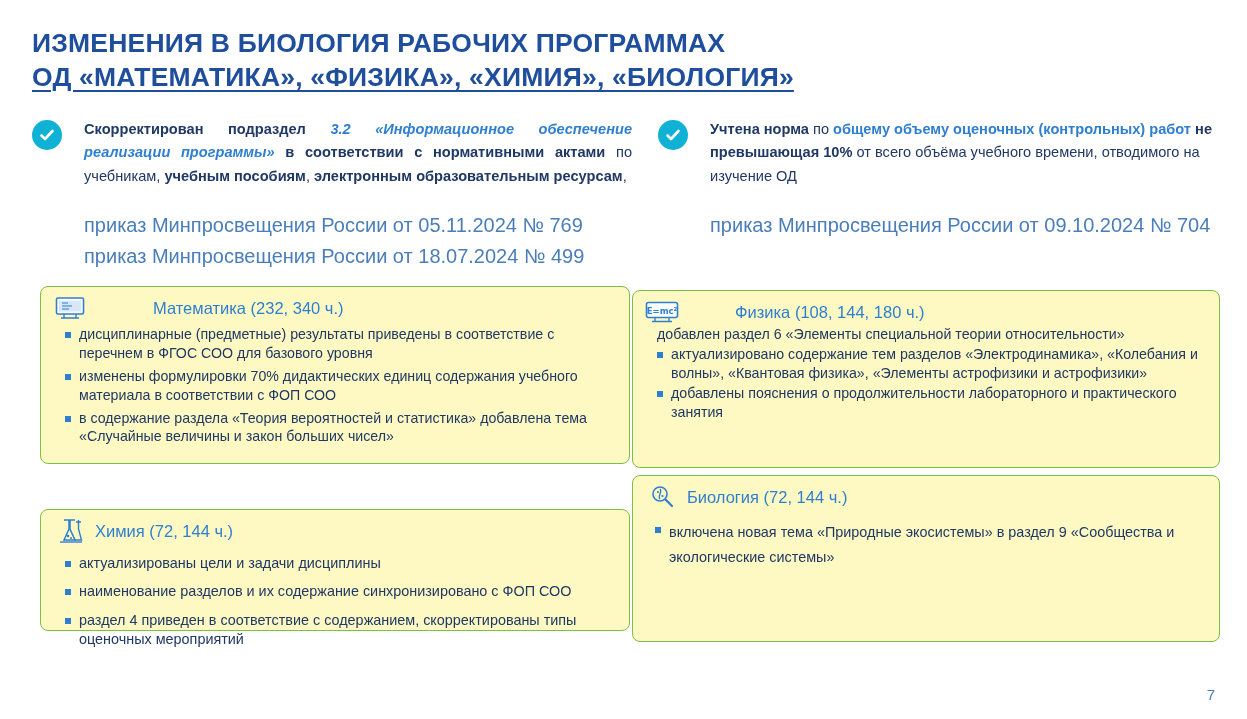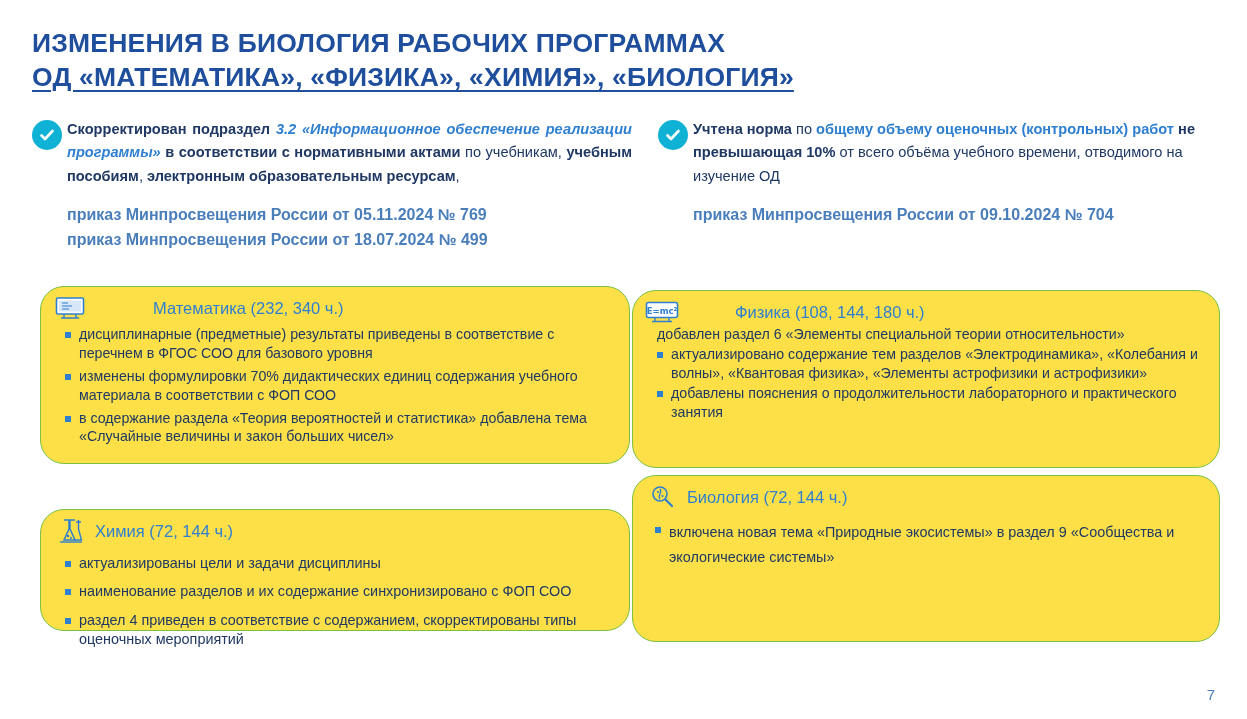--- a/index.html
+++ b/index.html
@@ -38,21 +38,21 @@
   .title-line.underlined {
     text-decoration: underline;
     text-underline-offset: 4px;
     text-decoration-thickness: 2px;
   }
 
   
   .note {
     position: absolute;
     display: flex;
-    gap: 5px;
+    gap: 22px;
   }
   .note-left  { left: 32px;  top: 118px; width: 600px; }
   .note-right { left: 658px; top: 118px; width: 562px; }
 
   .check-badge {
     flex: 0 0 auto;
     width: 30px;
     height: 30px;
     border-radius: 50%;
     background: #0fb2d4;
@@ -74,34 +74,33 @@
   }
   .note-right .note-body p {
     margin: 0;
   }
   .b  { font-weight: bold; color: #1f3864; }
   .blue-i { color: #2f7fd1; font-style: italic; font-weight: bold; }
   .blue-b { color: #2f7fd1; font-weight: bold; }
   .norm { color: #1f3864; font-weight: normal; }
   .src {
     color: #4a7ebb;
-    font-size: 16px;
+    font-size: 20px;
     line-height: 1.55;
-    margin-top: 15px;
-    font-weight: bold;
+    margin-top: 22px;
   }
   .src div { white-space: nowrap; }
   .note-left .src div { text-align: justify; }
 
   
   .card {
     position: absolute;
     border: 1.4px solid #7ac143;
-    border-radius: 24px;
-    background: #fde047;
+    border-radius: 8px;
+    background: #fef9c3;
     box-sizing: border-box;
   }
   .card-math { left: 40px;  top: 286px; width: 590px; height: 178px; }
   .card-phys { left: 632px; top: 290px; width: 588px; height: 178px; }
   .card-chem { left: 40px;  top: 480px; width: 590px; height: 122px; margin-top: 29px; }
   .card-bio  { left: 632px; top: 475px; width: 588px; height: 167px; }
 
   .card-head {
     display: flex;
     align-items: center;

